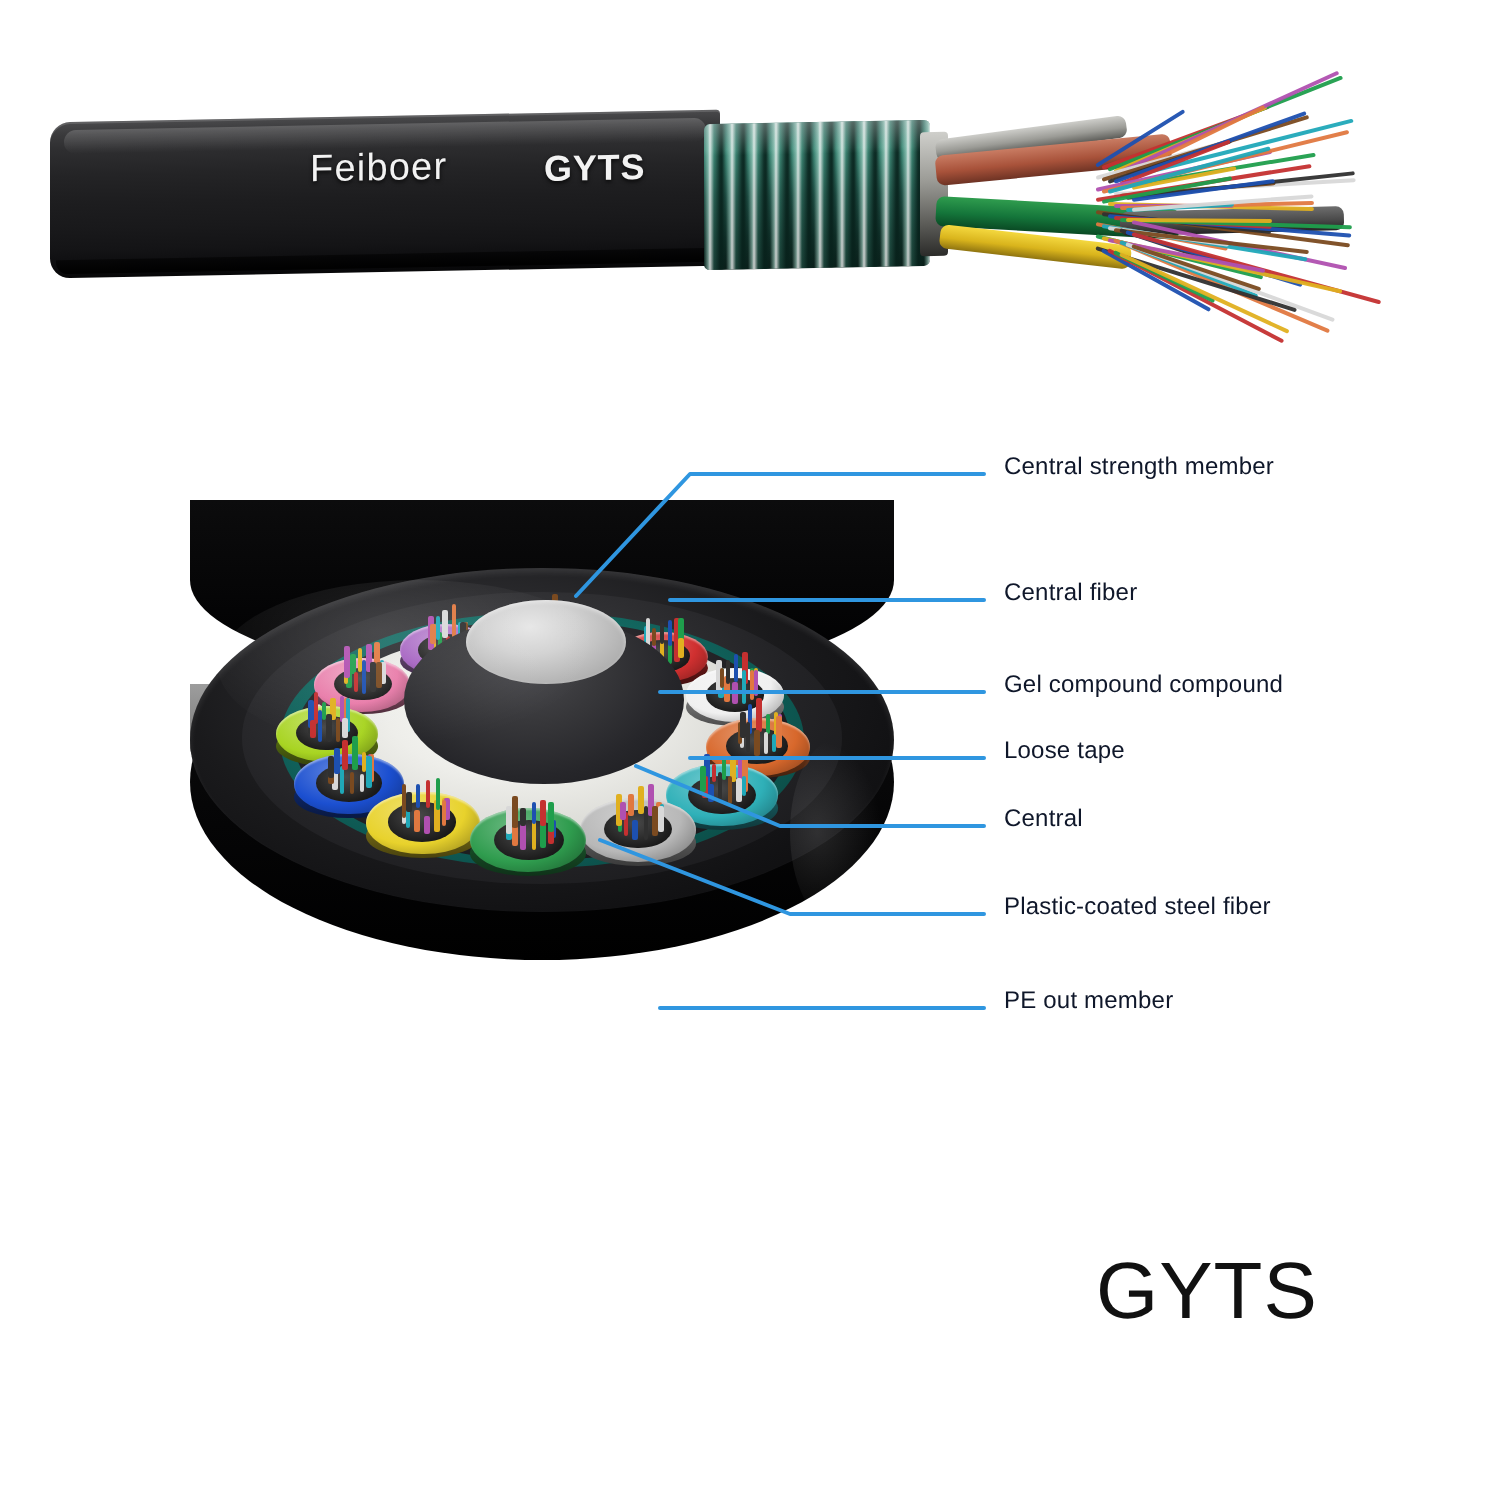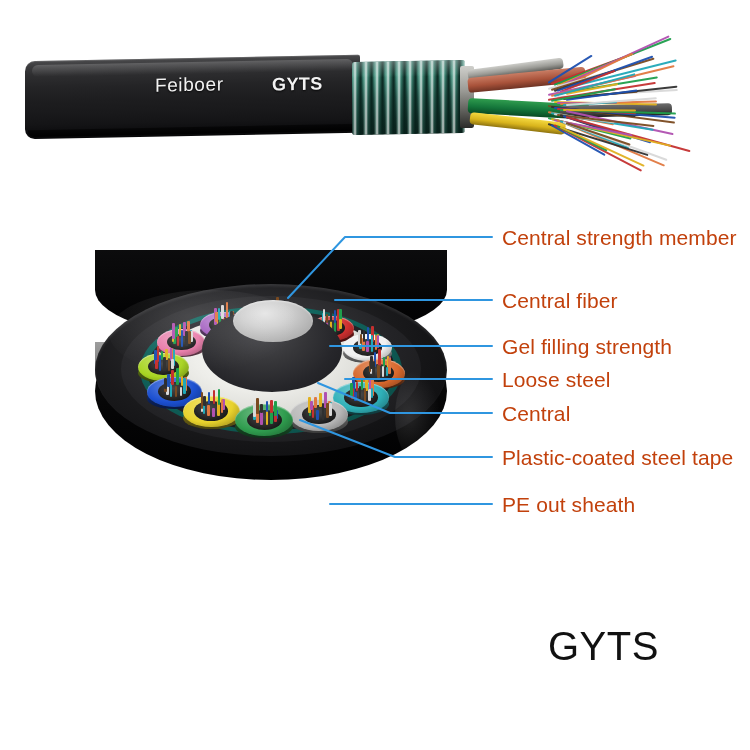--- a/index.html
+++ b/index.html
@@ -161,21 +161,21 @@
   }
   #disc-rim-light{
     position:absolute;left:300px;top:120px;width:46px;height:92px;border-radius:50%;
     background:radial-gradient(ellipse at 30% 50%,rgba(255,255,255,.13),rgba(255,255,255,0) 70%);
     pointer-events:none;
   }
 
   
   #callouts{position:absolute;left:0;top:0;width:750px;height:750px;pointer-events:none;}
   .callout-label{
-    position:absolute;left:502px;color:#c2410c;font-size:21px;
+    position:absolute;left:502px;color:#0f172a;font-size:12px;
     letter-spacing:.1px;white-space:nowrap;line-height:1;
   }
 
   
   #model-title{
     position:absolute;left:548px;top:626px;color:#111;
     font-size:40px;letter-spacing:.5px;font-weight:400;line-height:1;
   }
 </style>
 </head>
@@ -495,22 +495,22 @@
       <path d="M 492 300 L 335 300" fill="none" stroke="#2f96e0" stroke-width="2" stroke-linecap="round" stroke-linejoin="round"></path>
       <path d="M 492 346 L 330 346" fill="none" stroke="#2f96e0" stroke-width="2" stroke-linecap="round" stroke-linejoin="round"></path>
       <path d="M 492 379 L 345 379" fill="none" stroke="#2f96e0" stroke-width="2" stroke-linecap="round" stroke-linejoin="round"></path>
       <path d="M 492 413 L 390 413 L 318 383" fill="none" stroke="#2f96e0" stroke-width="2" stroke-linecap="round" stroke-linejoin="round"></path>
       <path d="M 492 457 L 395 457 L 300 420" fill="none" stroke="#2f96e0" stroke-width="2" stroke-linecap="round" stroke-linejoin="round"></path>
       <path d="M 492 504 L 330 504" fill="none" stroke="#2f96e0" stroke-width="2" stroke-linecap="round" stroke-linejoin="round"></path>
     </svg>
   <div id="callout-labels">
       <div class="callout-label" style="top:227px;">Central strength member</div>
       <div class="callout-label" style="top:290px;">Central fiber</div>
-      <div class="callout-label" style="top:336px;">Gel filling strength</div>
-      <div class="callout-label" style="top:369px;">Loose steel</div>
+      <div class="callout-label" style="top:336px;">Gel compound compound</div>
+      <div class="callout-label" style="top:369px;">Loose tape</div>
       <div class="callout-label" style="top:403px;">Central</div>
-      <div class="callout-label" style="top:447px;">Plastic-coated steel tape</div>
-      <div class="callout-label" style="top:494px;">PE out sheath</div>
+      <div class="callout-label" style="top:447px;">Plastic-coated steel fiber</div>
+      <div class="callout-label" style="top:494px;">PE out member</div>
     </div>
 
   <div id="model-title">GYTS</div>
 
 </div>
 
 </body></html>

